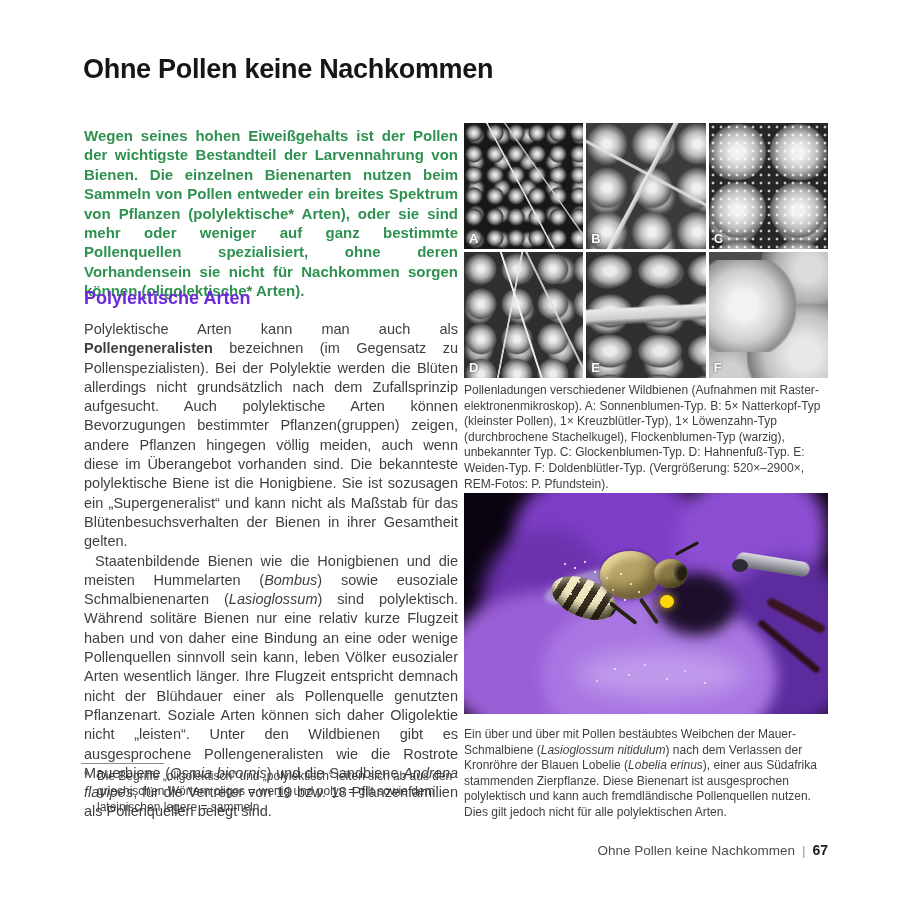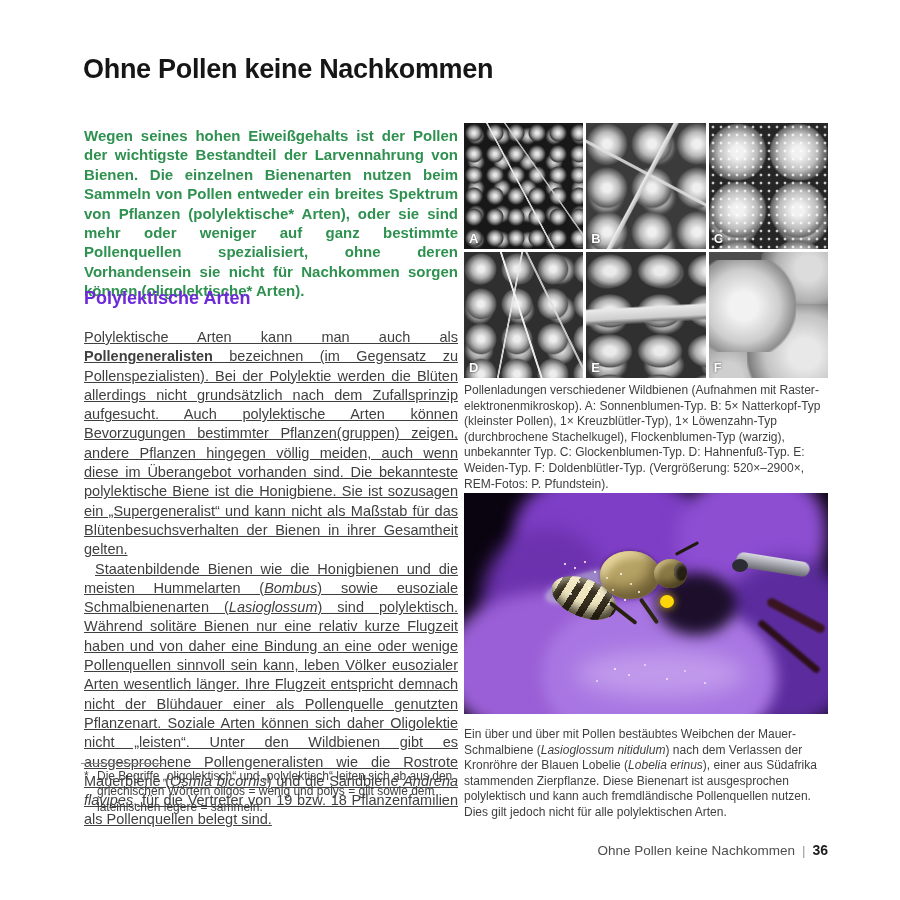--- a/index.html
+++ b/index.html
@@ -5,22 +5,22 @@
   html,body{margin:0;padding:0;background:#ffffff;}
   body{width:900px;height:900px;position:relative;font-family:"Liberation Sans",sans-serif;
        -webkit-font-smoothing:antialiased;color:#3f3f3f;}
   .abs{position:absolute;}
   
   .title{left:83px;top:52px;width:520px;font-size:27px;line-height:34px;font-weight:bold;
          color:#161616;letter-spacing:-0.3px;}
   .intro{left:84px;top:126px;width:374px;font-size:15px;line-height:19.4px;
          font-weight:bold;color:#2f9150;text-align:justify;hyphens:manual;}
   .section-heading{left:84px;top:288px;width:374px;font-size:18px;font-weight:bold;color:#6d28d9;}
-  .bodytext{left:84px;top:328px;width:374px;font-size:14.5px;line-height:19.3px;
-            text-align:justify;color:#3f3f3f;hyphens:manual;text-decoration:underline;}
+  .bodytext{left:84px;top:320px;width:374px;font-size:14.5px;line-height:19.3px;
+            text-align:justify;color:#3f3f3f;hyphens:manual;}
   .bodytext p{margin:0;}
   .bodytext p + p{text-indent:11px;}
   .b{font-weight:bold;}
   .i{font-style:italic;}
   .footnote-rule{left:81px;top:763px;width:83px;border-top:1.5px solid #8c8c8c;height:0;}
   .footnote{left:84px;top:769px;width:374px;font-size:12px;line-height:15.3px;color:#3f3f3f;
             padding-left:13px;box-sizing:border-box;text-align:left;hyphens:manual;}
   .footnote .marker{position:absolute;left:0;top:0;}
   
   .rcol{left:464px;width:364px;}
@@ -193,14 +193,14 @@
     <div class="bee-eye"></div>
     <div class="bee-antenna"></div>
     <div class="speckles"></div>
   </div>
   <div class="flower-dust"></div>
 </div>
 
 <div class="abs rcol caption caption2"><span>Ein über und über mit Pollen bestäubtes Weibchen der Mauer-Schmal­biene (</span><span class="i">Lasioglossum nitidulum</span><span>) nach dem Verlassen der Kronröhre der Blauen Lobelie (</span><span class="i">Lobelia erinus</span><span>), einer aus Südafrika stammenden Zierpflanze. Diese Bienenart ist ausgesprochen polylektisch und kann auch fremdländische Pollenquellen nutzen. Dies gilt jedoch nicht für alle polylektischen Arten.</span></div>
 
 <div class="abs footer">
-  <span>Ohne Pollen keine Nachkommen</span><span class="sep">|</span><span class="pagenum">36</span>
+  <span>Ohne Pollen keine Nachkommen</span><span class="sep">|</span><span class="pagenum">67</span>
 </div>
 
 </body></html>

